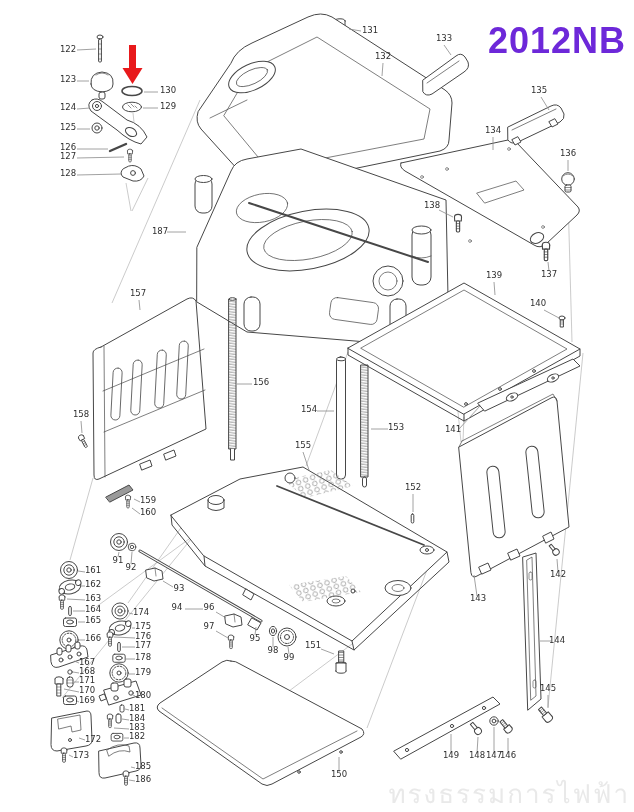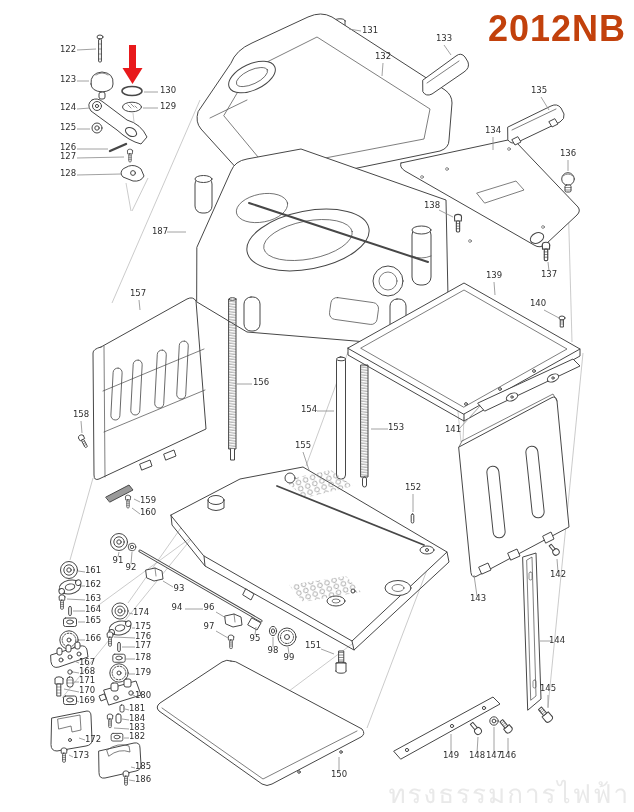--- a/index.html
+++ b/index.html
@@ -1,20 +1,20 @@
 <!DOCTYPE html>
 <html><head>
 <meta charset="utf-8">
 <style>
   html,body{margin:0;padding:0;background:#fff}
   .stage{position:relative;width:634px;height:812px;background:#fff;overflow:hidden;
          font-family:"DejaVu Sans",sans-serif}
   .stage svg{position:absolute;left:0;top:0}
-  .model-title{position:absolute;top:8px;right:8px;
-        font:bold 36px "Liberation Sans",sans-serif;letter-spacing:1px;color:#c2410c}
+  .model-title{position:absolute;top:20px;right:8px;
+        font:bold 36px "Liberation Sans",sans-serif;letter-spacing:1px;color:#6d28d9}
   .watermark{position:absolute;bottom:-2px;right:4px;
         font:26px "DejaVu Sans",sans-serif;color:#e9e9e9;letter-spacing:2px;white-space:nowrap}
   .plabel{font:8.5px "DejaVu Sans",sans-serif;fill:#2e2e2e;text-anchor:middle}
   .leader{stroke:#8a8a8a;stroke-width:.8;fill:none}
 </style>
 </head>
 <body>
 
 <div class="stage">
 <svg id="diagram" width="634" height="812" viewBox="0 0 634 812">

